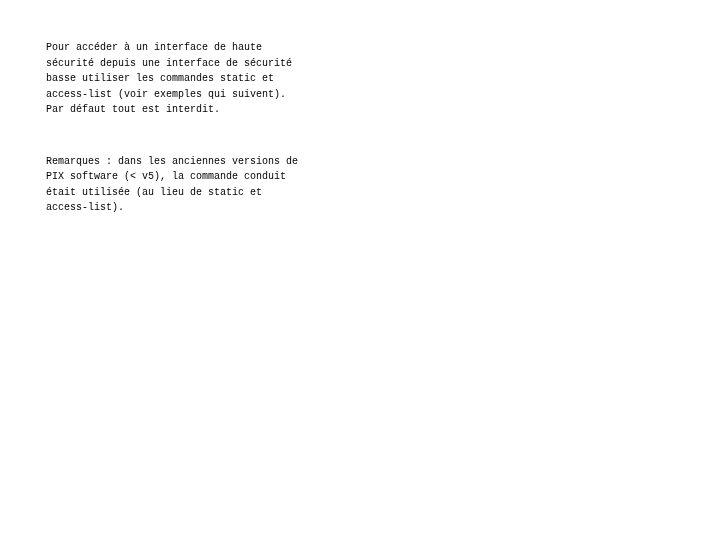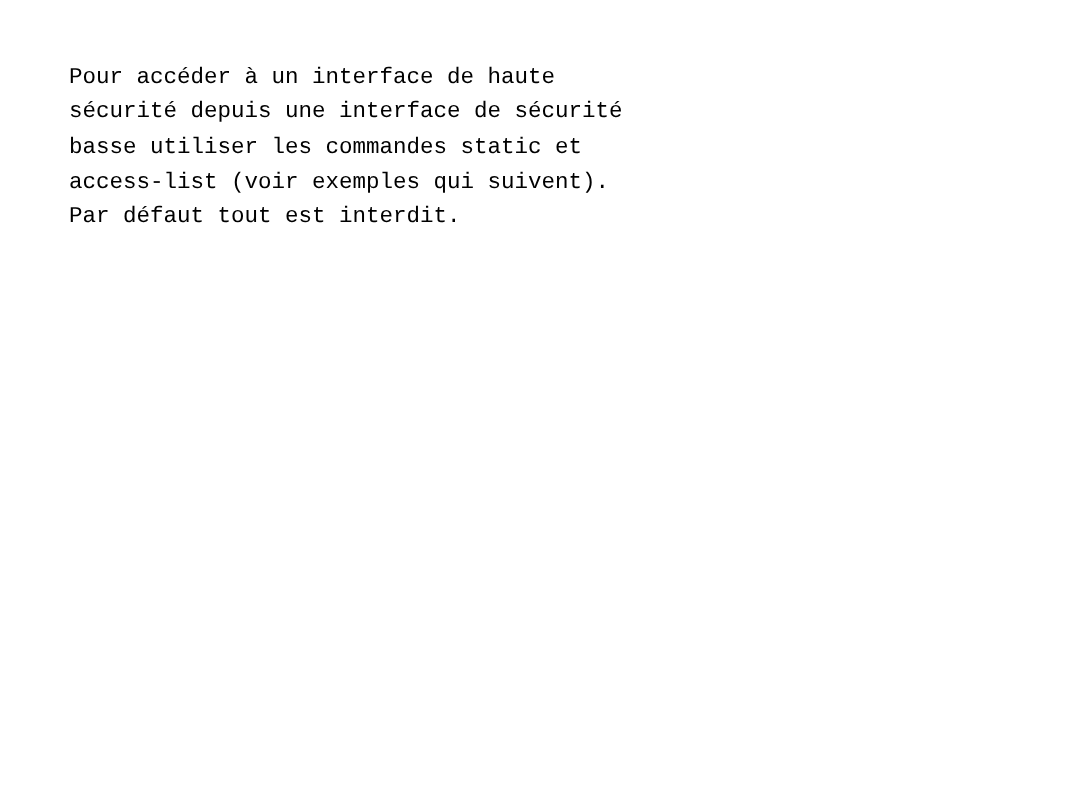--- a/index.html
+++ b/index.html
@@ -18,21 +18,21 @@
 
     .page-content {
       padding: 40px 46px;
       width: 720px;
       height: 540px;
       background: #ffffff;
     }
 
     .paragraph {
       font-family: 'Courier New', Courier, monospace;
-      font-size: 15px;
+      font-size: 10px;
       line-height: 1.55;
       color: #000000;
       white-space: pre-wrap;
       margin-bottom: 0;
     }
 
     .paragraph-gap {
       height: 36px;
     }
   </style>
@@ -41,13 +41,17 @@
 
 <div class="page-content">
   <p class="paragraph">Pour accéder à un interface de haute
 sécurité depuis une interface de sécurité
 basse utiliser les commandes static et
 access-list (voir exemples qui suivent).
 Par défaut tout est interdit.</p>
 
   <div class="paragraph-gap"></div>
 
+  <p class="paragraph">Remarques : dans les anciennes versions de
+PIX software (&lt; v5), la commande conduit
+était utilisée (au lieu de static et
+access-list).</p>
 </div>
 
 </body></html>

